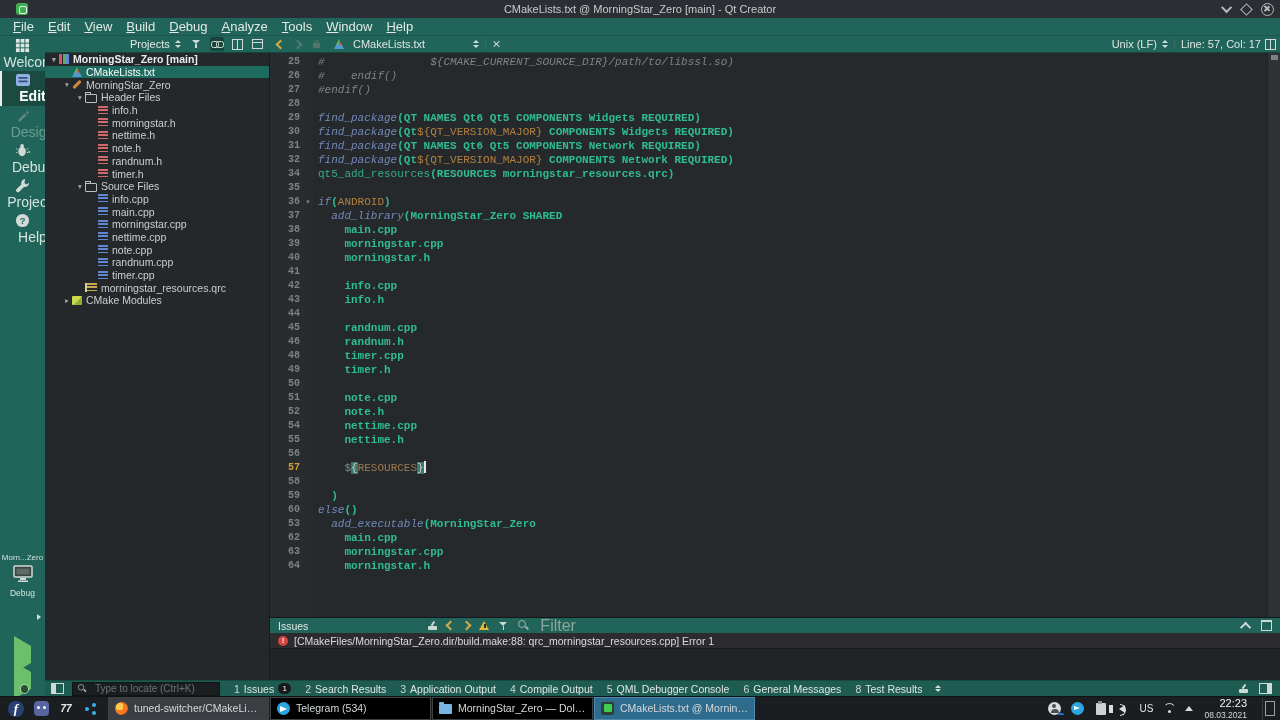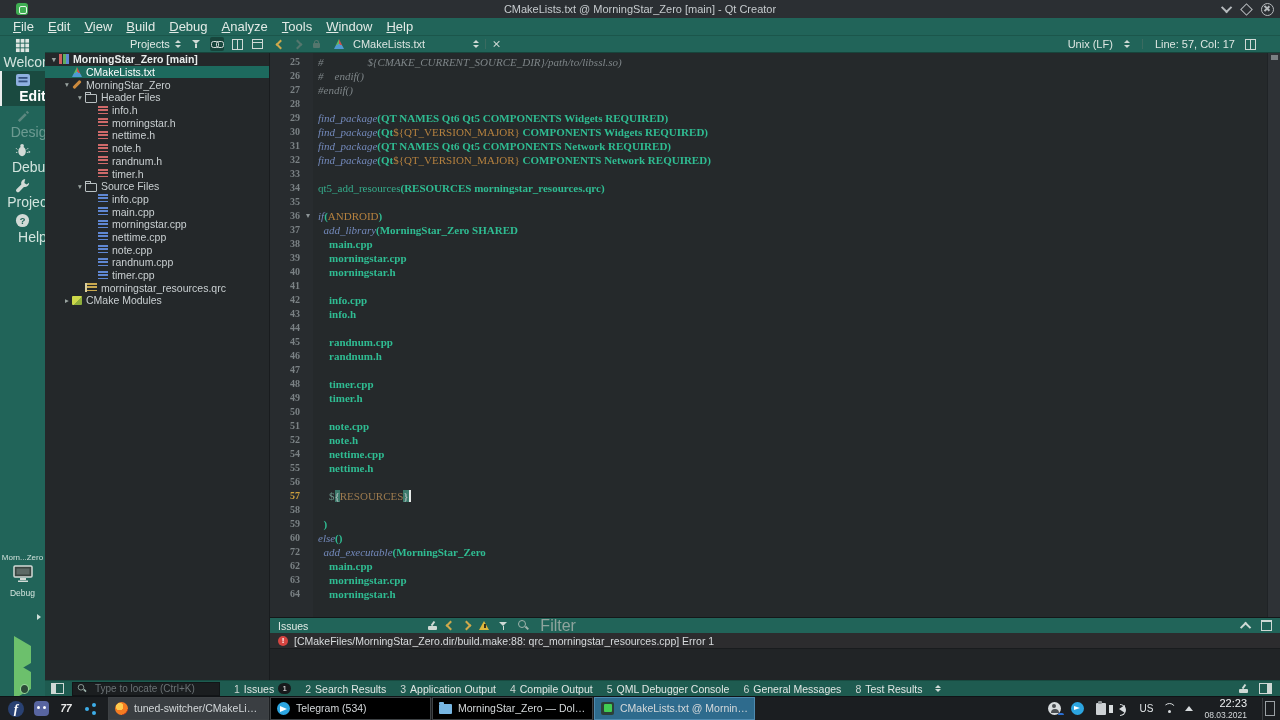--- a/index.html
+++ b/index.html
@@ -77,24 +77,24 @@
   .chev{display:inline-block;width:5px;height:5px;border-left:2px solid #cfa94c;border-bottom:2px solid #cfa94c;}
   .chev-l{transform:rotate(45deg);} .chev-r{transform:rotate(-135deg);}
   .chev.dis{border-color:#54766d;}
   .i-lock{position:relative;width:7px;height:5px;background:#54766d;border-radius:1px;margin-top:3px;}
   .i-lock::before{content:"";position:absolute;left:1px;top:-3px;width:3px;height:3px;border:1.3px solid #54766d;border-bottom:none;border-radius:3px 3px 0 0;}
   .tabttl{color:#dce4e0;}
   .i-x{position:relative;width:8px;height:8px;}
   .i-x::before,.i-x::after{content:"";position:absolute;left:3.4px;top:0;width:1.4px;height:8px;background:#cfd9d5;}
   .i-x::before{transform:rotate(45deg);} .i-x::after{transform:rotate(-45deg);}
   .vsep{width:1px;height:10px;background:#3a6b60;margin:0 6px;}
-  .ed-right{margin-left:auto;display:flex;align-items:center;padding-right:24px;gap:6px;}
+  .ed-right{margin-left:auto;display:flex;align-items:center;padding-right:4px;}
   
   .editor{position:absolute;left:270px;top:53px;width:1010px;height:564px;background:#25292b;overflow:hidden;
-          font-family:Liberation Serif, serif;font-size:11px;}
+          font-family:Liberation Mono, monospace;font-size:11px;}
   .gutterbg{position:absolute;left:0;top:0;bottom:0;width:43px;background:#282c2f;}
   .codewrap{position:absolute;left:0;top:2px;right:12px;}
   .code-line{display:flex;height:14px;line-height:14px;}
   .ln{width:30px;text-align:right;color:#7b8285;font-weight:bold;font-size:10px;flex:0 0 30px;}
   .code-line.cur .ln{color:#cc9f3e;}
   .barslot{width:3px;flex:0 0 3px;} .chbar{width:3px;height:14px;background:#3fae4e;}
   .foldcol{width:10px;flex:0 0 10px;text-align:center;color:#8d9598;font-size:8px;line-height:14px;}
   .codetext{white-space:pre;padding-left:5px;color:#c8ccce;}
   .sg-c{color:#7d8487;font-style:italic;}
   .sg-f{color:#7389bb;font-style:italic;}
@@ -494,26 +494,20 @@
           <span class="foldcol"></span>
           <span class="codetext"><span class="sg-f">find_package</span><span class="sg-a">(QT NAMES Qt6 Qt5 COMPONENTS Network REQUIRED)</span></span>
         </div>
         <div class="code-line">
           <span class="ln">32</span>
           <span class="barslot"></span>
           <span class="foldcol"></span>
           <span class="codetext"><span class="sg-f">find_package</span><span class="sg-a">(Qt</span><span class="sg-v">${QT_VERSION_MAJOR}</span><span class="sg-a"> COMPONENTS Network REQUIRED)</span></span>
         </div>
         <div class="code-line">
-          <span class="ln">33</span>
-          <span class="barslot"><span class="chbar"></span></span>
-          <span class="foldcol"></span>
-          <span class="codetext"></span>
-        </div>
-        <div class="code-line">
           <span class="ln">34</span>
           <span class="barslot"><span class="chbar"></span></span>
           <span class="foldcol"></span>
           <span class="codetext"><span class="sg-p">qt5_add_resources</span><span class="sg-a">(RESOURCES morningstar_resources.qrc)</span></span>
         </div>
         <div class="code-line">
           <span class="ln">35</span>
           <span class="barslot"></span>
           <span class="foldcol"></span>
           <span class="codetext"></span>
@@ -576,26 +570,20 @@
           <span class="ln">45</span>
           <span class="barslot"></span>
           <span class="foldcol"></span>
           <span class="codetext"><span class="sg-a">    randnum.cpp</span></span>
         </div>
         <div class="code-line">
           <span class="ln">46</span>
           <span class="barslot"></span>
           <span class="foldcol"></span>
           <span class="codetext"><span class="sg-a">    randnum.h</span></span>
-        </div>
-        <div class="code-line">
-          <span class="ln">47</span>
-          <span class="barslot"></span>
-          <span class="foldcol"></span>
-          <span class="codetext"></span>
         </div>
         <div class="code-line">
           <span class="ln">48</span>
           <span class="barslot"></span>
           <span class="foldcol"></span>
           <span class="codetext"><span class="sg-a">    timer.cpp</span></span>
         </div>
         <div class="code-line">
           <span class="ln">49</span>
           <span class="barslot"></span>
@@ -656,21 +644,21 @@
           <span class="foldcol"></span>
           <span class="codetext"><span class="sg-a">  )</span></span>
         </div>
         <div class="code-line">
           <span class="ln">60</span>
           <span class="barslot"></span>
           <span class="foldcol"></span>
           <span class="codetext"><span class="sg-f">else</span><span class="sg-a">()</span></span>
         </div>
         <div class="code-line">
-          <span class="ln">72</span>
+          <span class="ln">53</span>
           <span class="barslot"></span>
           <span class="foldcol"></span>
           <span class="codetext"><span class="sg-s">  </span><span class="sg-f">add_executable</span><span class="sg-a">(MorningStar_Zero</span></span>
         </div>
         <div class="code-line">
           <span class="ln">62</span>
           <span class="barslot"></span>
           <span class="foldcol"></span>
           <span class="codetext"><span class="sg-a">    main.cpp</span></span>
         </div>

